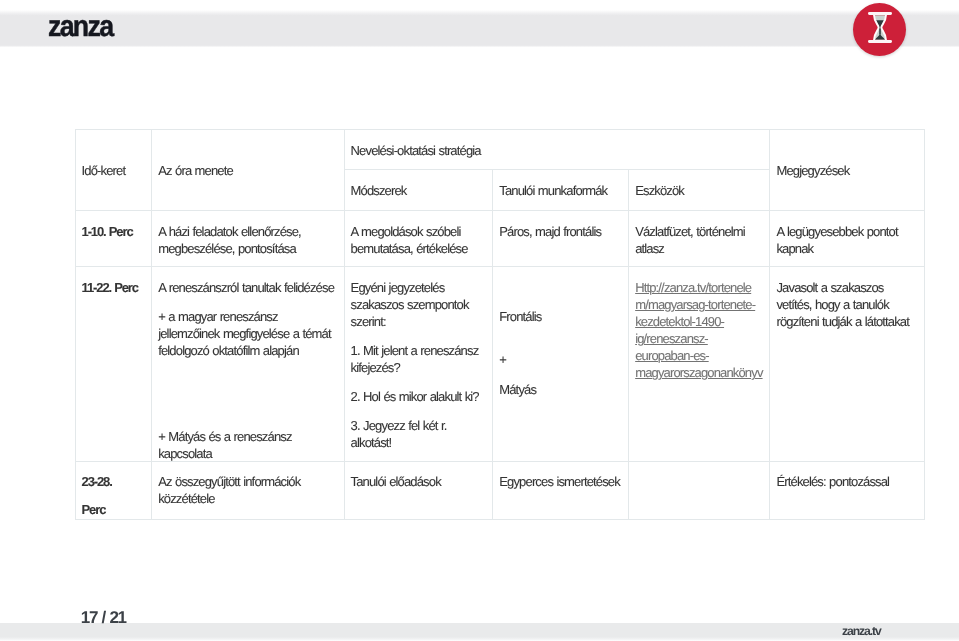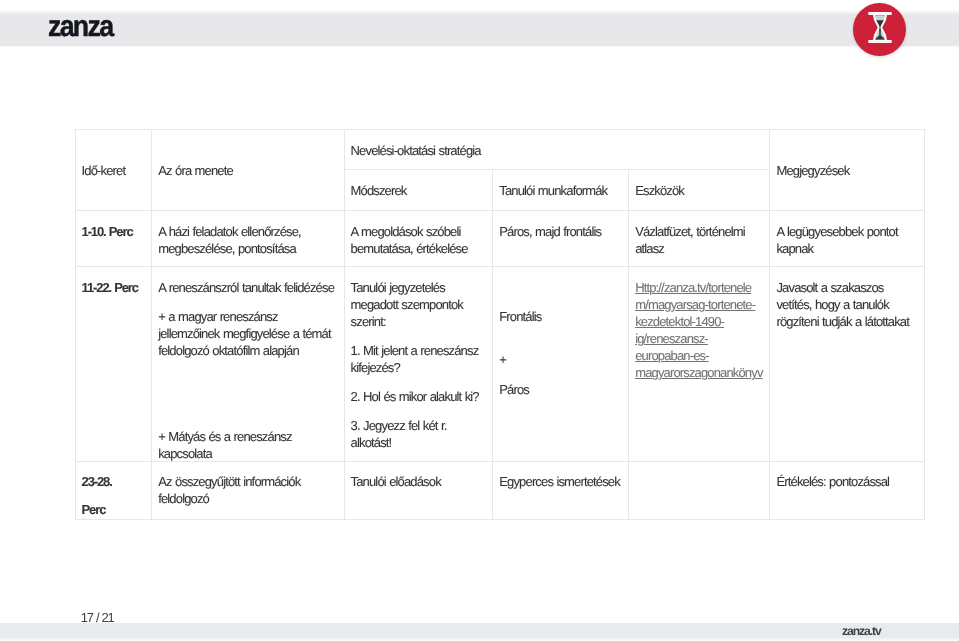--- a/index.html
+++ b/index.html
@@ -21,21 +21,21 @@
   .tbl p:last-child{margin-bottom:0;}
   .tbl p.pushdown{margin-top:66.4px;margin-bottom:0;position:relative;top:2.7px;}
   .tbl td.nopadbot{padding-bottom:0;}
   .tbl td.tightbot{padding-bottom:1px;border-radius:24px;}
   .tbl p.sp1{margin-top:28.9px;margin-bottom:26px;}
   .tbl p.sp2{margin-bottom:12.4px;}
   .tbl p.sp3{margin-bottom:10.2px;}
   .link{color:#737373;text-decoration:underline;}
   .link span{white-space:nowrap;display:inline-block;text-decoration:underline;text-decoration-thickness:1px;text-underline-offset:1px;}
   .foot{position:absolute;left:0;top:623px;width:959px;height:18px;background:linear-gradient(to bottom,#e9eaeb 0,#e9eaeb 13.9px,#f4f5f6 16.5px,#ffffff 18px);}
-  .pagenum{position:absolute;left:80.8px;top:614px;font-size:13px;font-weight:400;color:#3c4147;letter-spacing:-1.3px;word-spacing:1.0px;line-height:8.8px;}
+  .pagenum{position:absolute;left:80.8px;top:614px;font-size:17px;font-weight:700;color:#3c4147;letter-spacing:-1.3px;word-spacing:1.0px;line-height:8.8px;}
   .brand{position:absolute;left:842px;top:627.4px;font-size:12.2px;font-weight:700;color:#3c4147;letter-spacing:-1.1px;line-height:8.8px;}
 </style>
 </head>
 <body>
 
 <div class="page">
   <div class="topbar"></div>
   <div class="logo">zanza</div>
   <div class="badge">
     <svg width="24" height="31" viewBox="0 0 24 31">
@@ -92,45 +92,45 @@
     </tr>
 
     <tr>
       <td class="bold">11-22. Perc</td>
       <td class="nopadbot">
         <p>A reneszánszról tanultak felidézése</p>
         <p>+ a magyar reneszánsz jellemzőinek megfigyelése a témát feldolgozó oktatófilm alapján</p>
         <p class="pushdown">+ Mátyás és a reneszánsz kapcsolata</p>
       </td>
       <td>
-        <p>Tanulói jegyzetelés megadott szempontok szerint:</p>
+        <p>Egyéni jegyzetelés szakaszos szempontok szerint:</p>
         <p>1. Mit jelent a reneszánsz kifejezés?</p>
         <p>2. Hol és mikor alakult ki?</p>
         <p>3. Jegyezz fel két r. alkotást!</p>
       </td>
       <td>
         <p class="sp1">Frontális</p>
         <p class="sp2">+</p>
-        <p>Páros</p>
+        <p>Mátyás</p>
       </td>
       <td>
         <a class="link"><span>Http://zanza.tv/tortenele</span><br><span>m/magyarsag-tortenete-</span><br><span>kezdetektol-1490-</span><br><span>ig/reneszansz-</span><br><span>europaban-es-</span><br><span>magyarorszagonankönyv</span></a>
       </td>
       <td>
             <p>Javasolt a szakaszos vetítés, hogy a tanulók rögzíteni tudják a látottakat</p>
           </td>
     </tr>
 
     <tr class="r3">
       <td class="bold tightbot">
             <p class="sp3">23-28.</p>
             <p>Perc</p>
           </td>
       <td>
-            <p>Az összegyűjtött információk feldolgozó</p>
+            <p>Az összegyűjtött információk közzététele</p>
           </td>
       <td>
             <p>Tanulói előadások</p>
           </td>
       <td>
             <p>Egyperces ismertetések</p>
           </td>
       <td>
             <p></p>
           </td>

